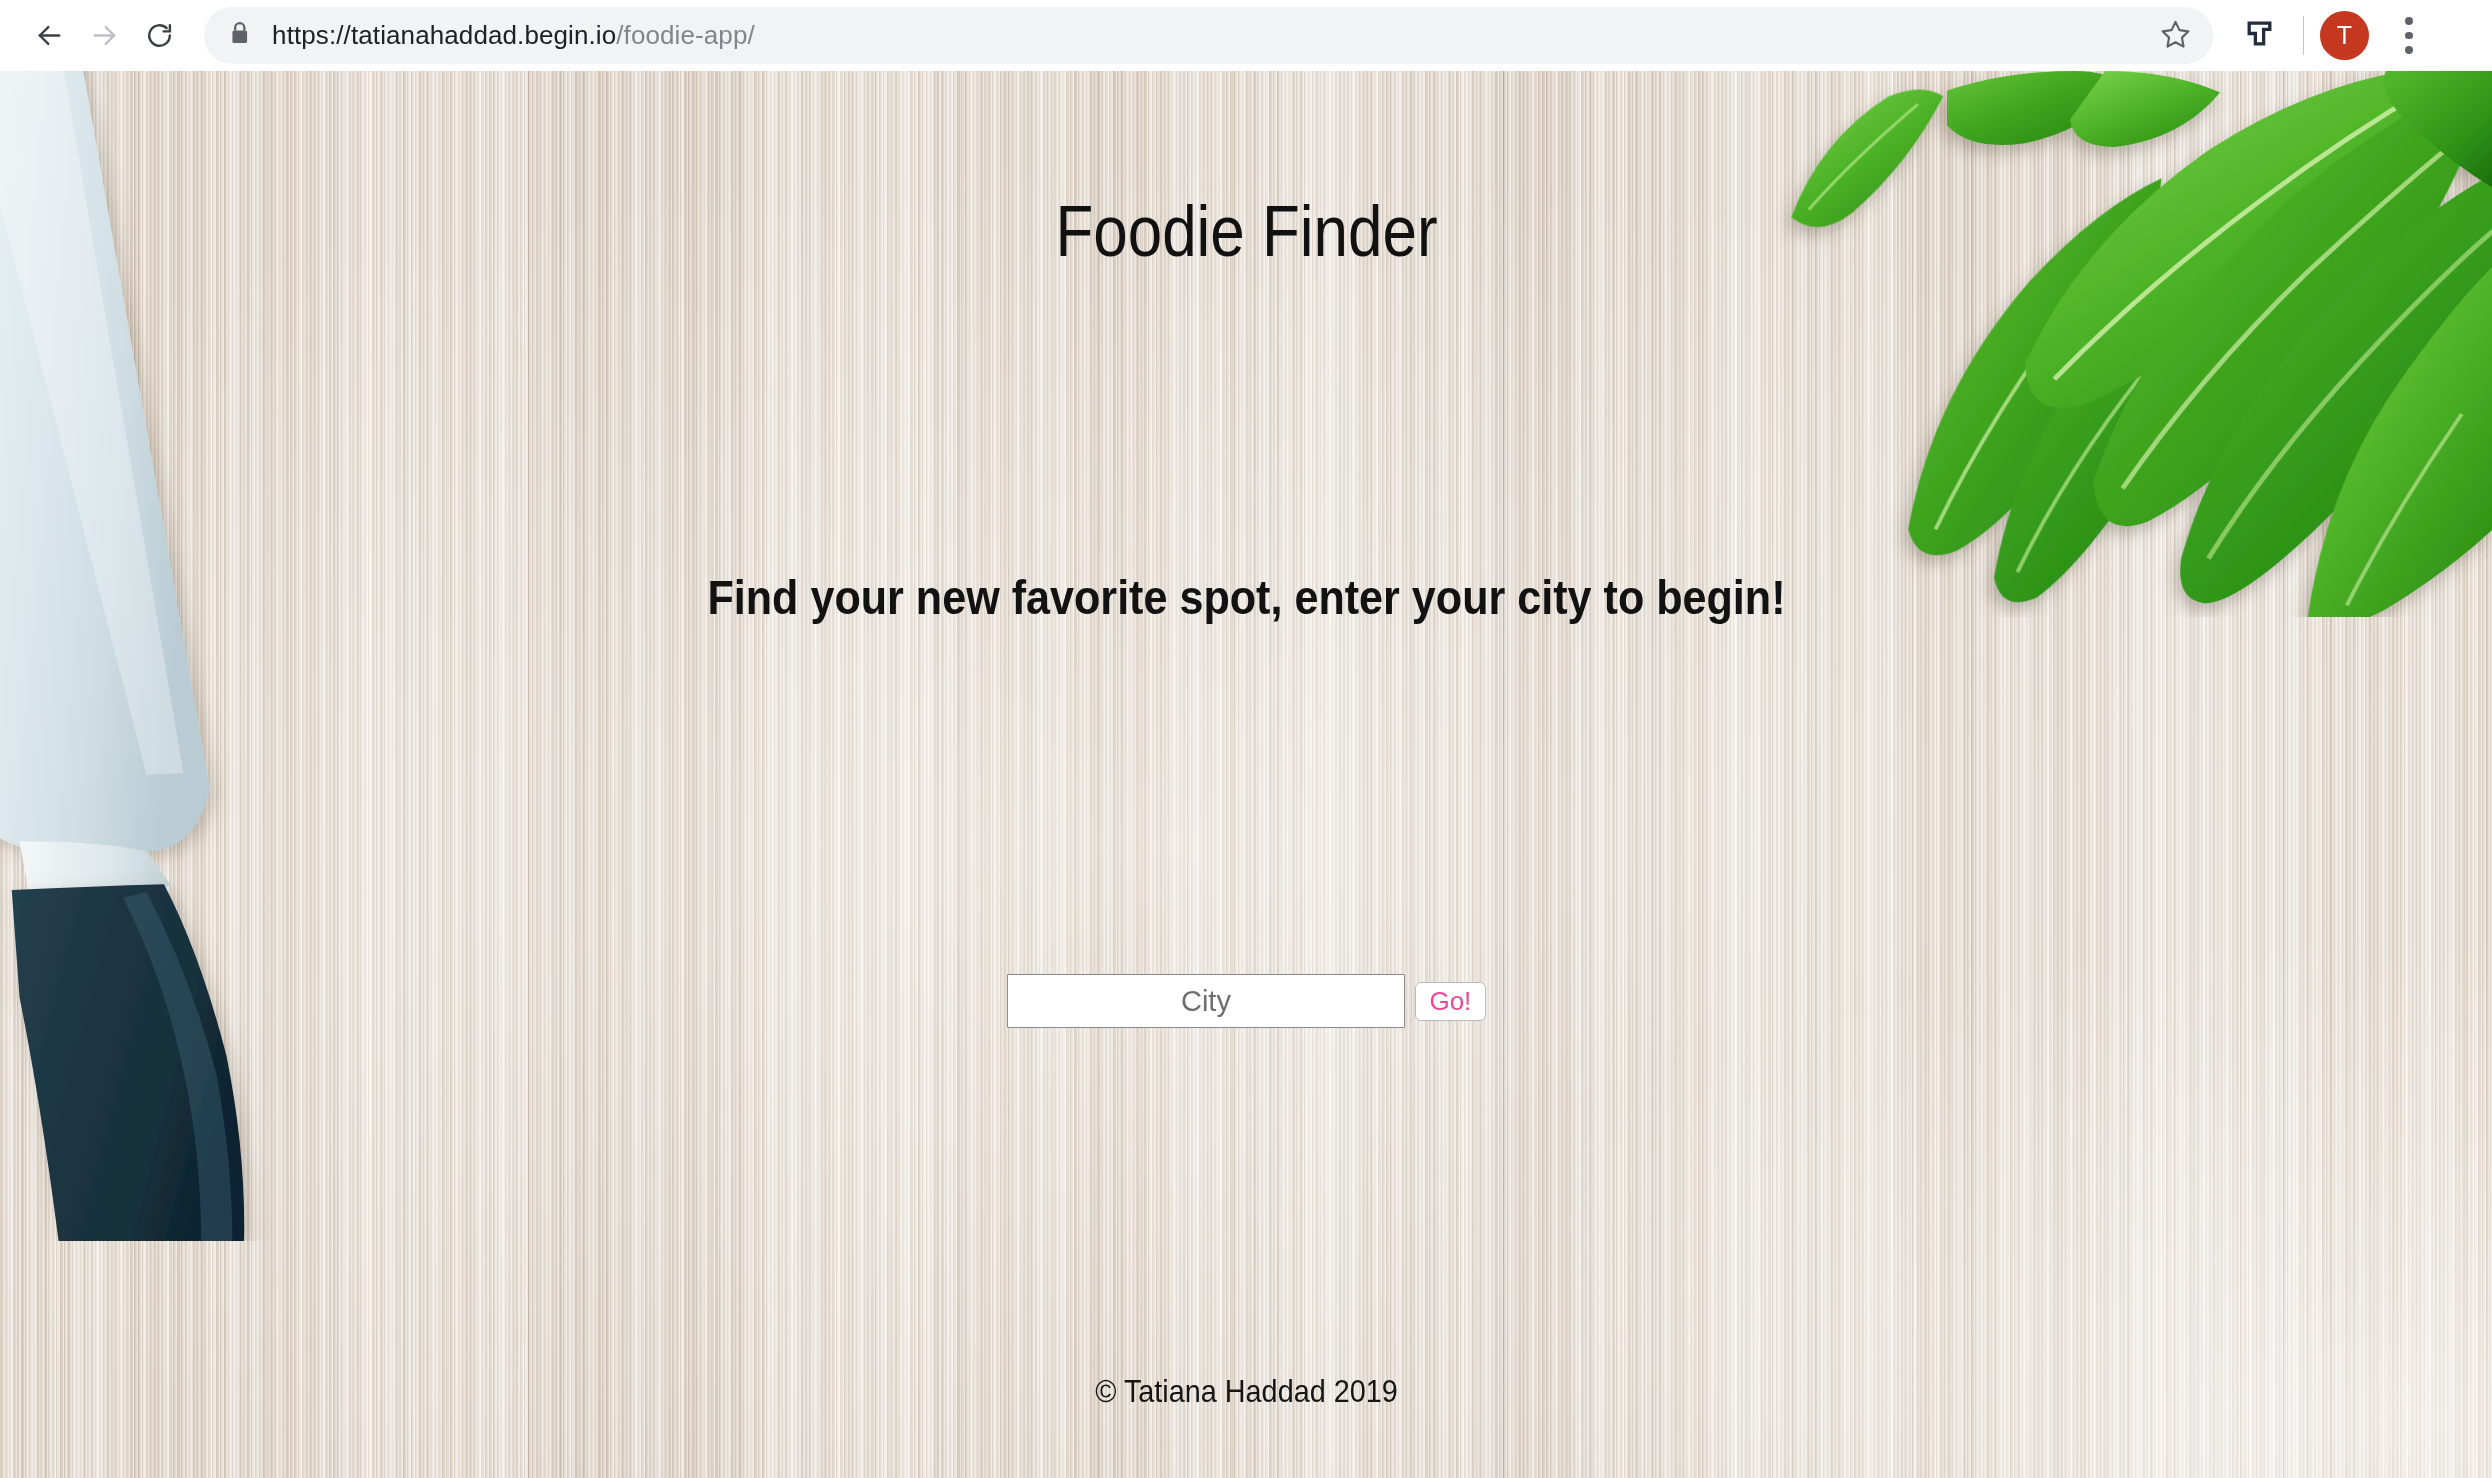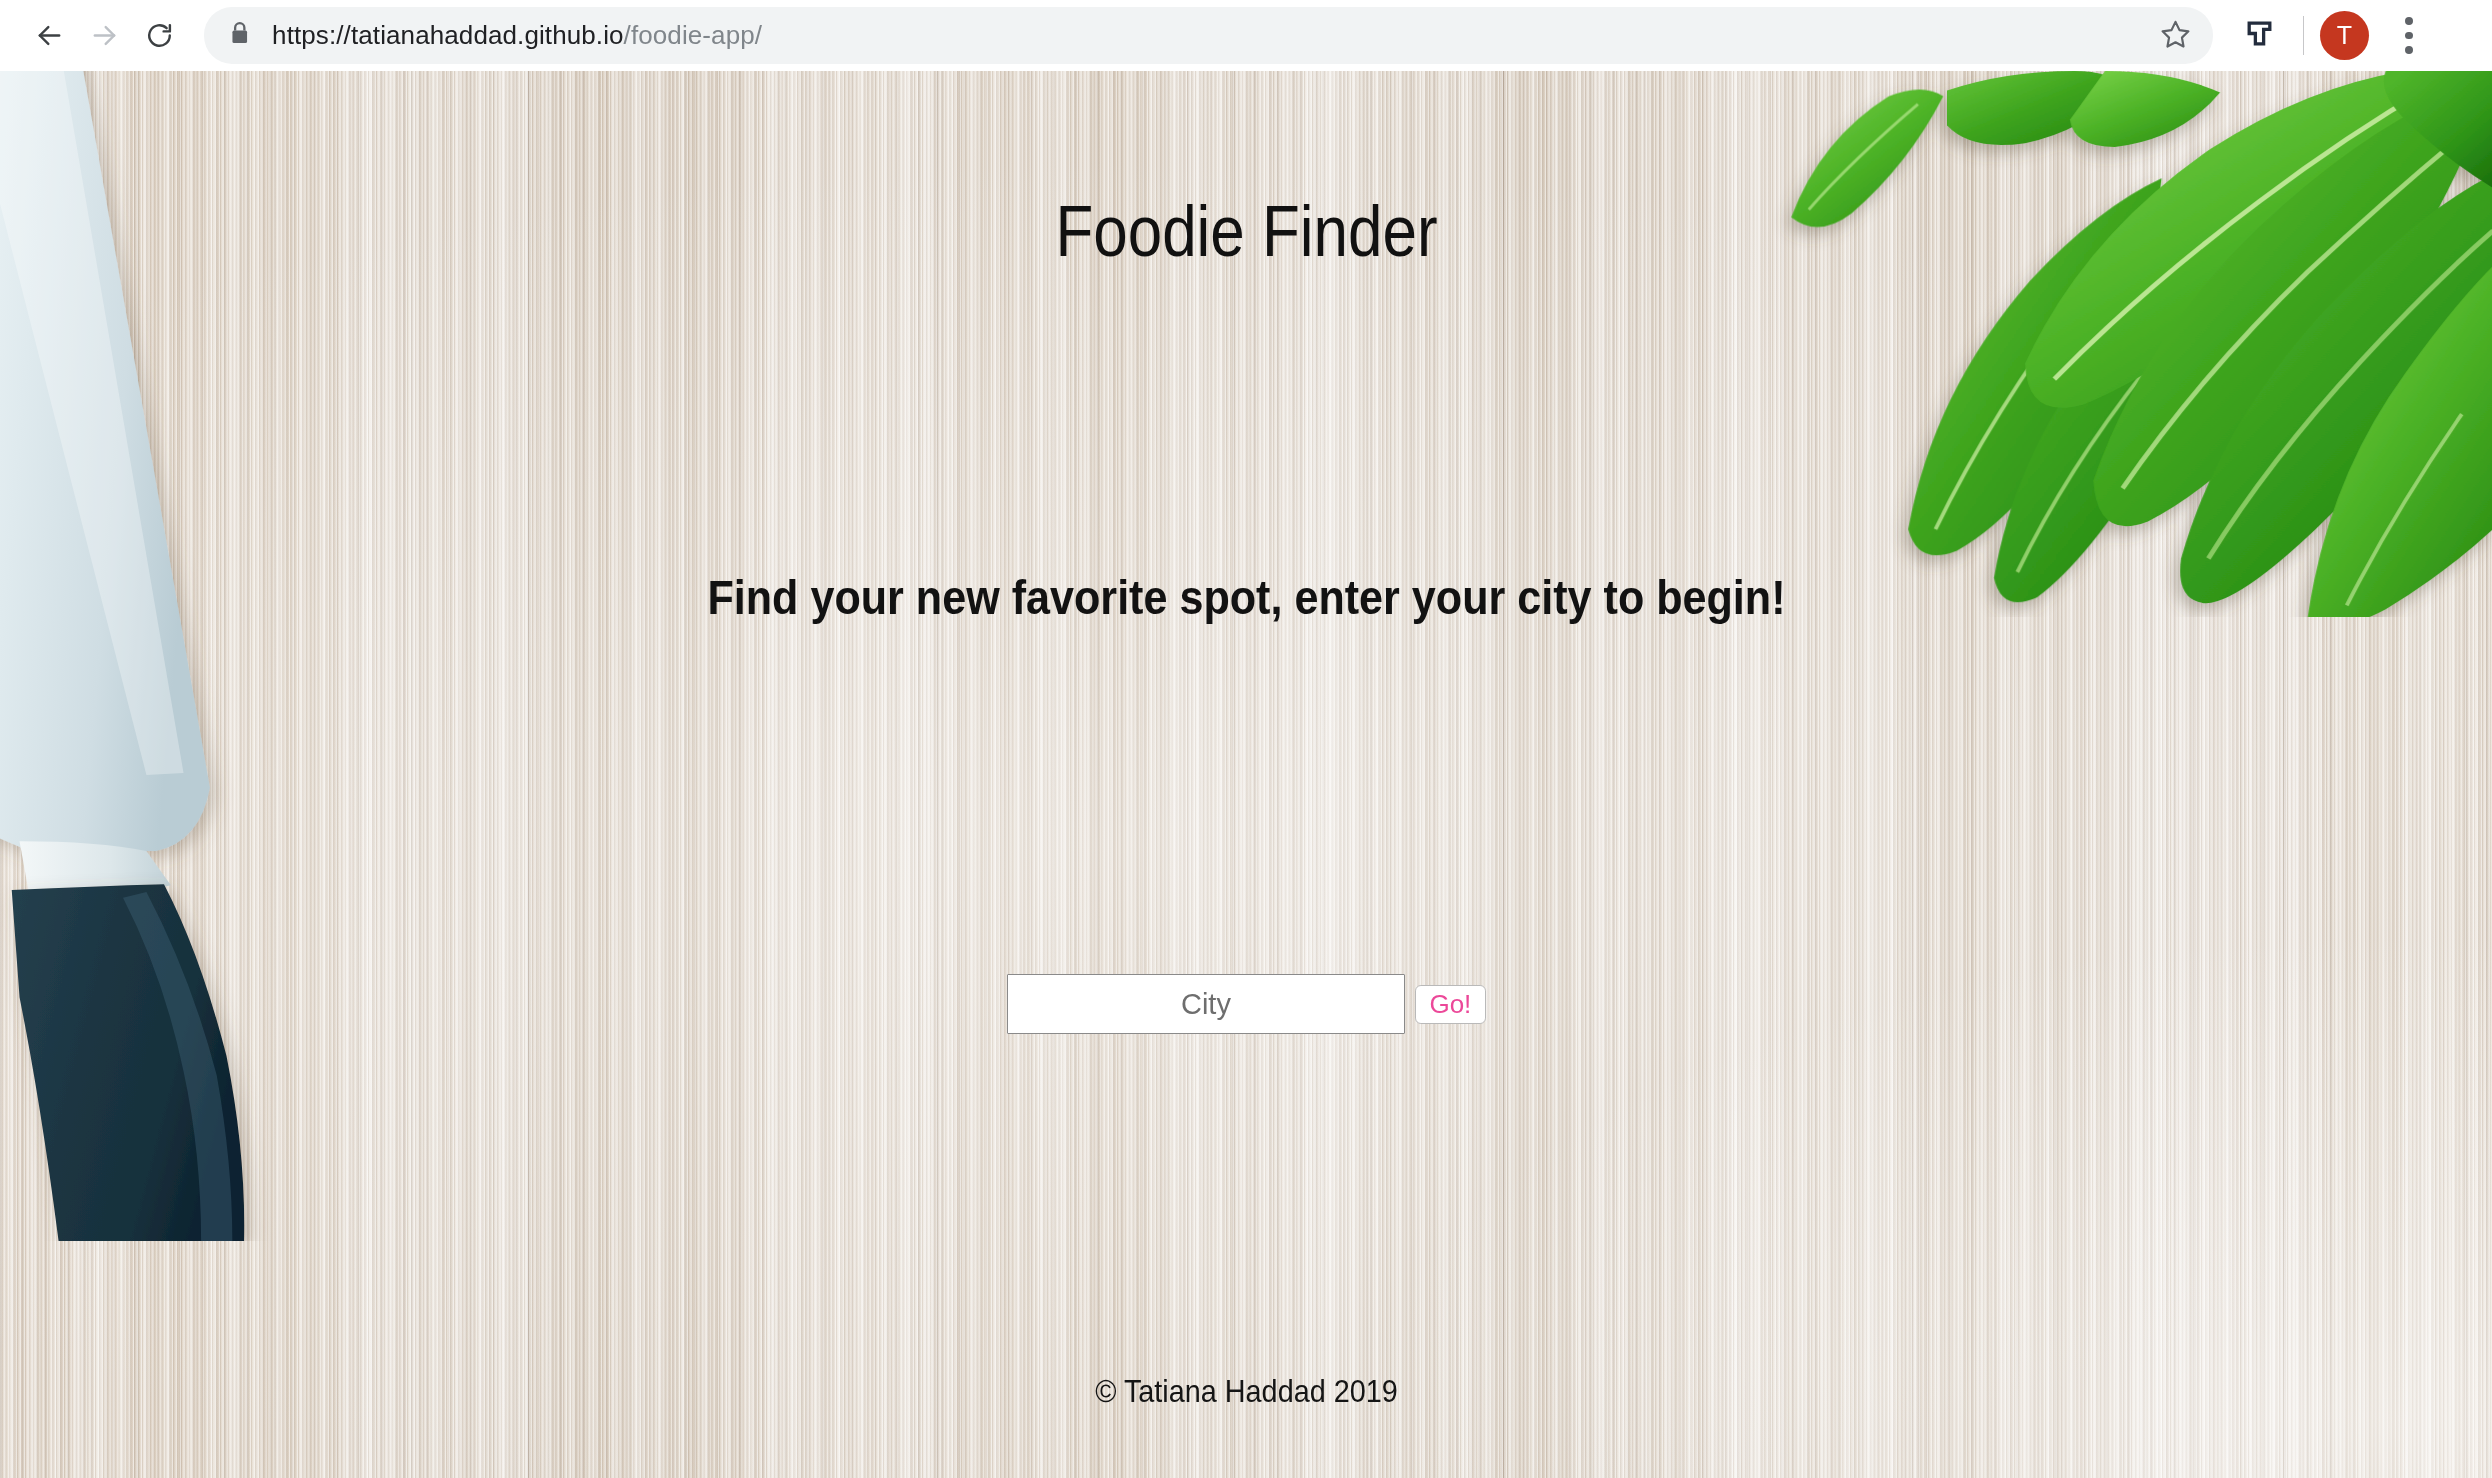--- a/index.html
+++ b/index.html
@@ -226,21 +226,21 @@
     top: 886px;
     left: 0; right: 0;
     display: flex;
     justify-content: center;
     align-items: center;
     gap: 9.8px;
   }
 
   #city-input {
     width: 398px;
-    height: 60px;
+    height: 54px;
     background: #ffffff;
     border: 1px solid #8a8a8a;
     border-radius: 1px;
     text-align: center;
     font-family: "Liberation Sans Narrow", "Liberation Sans", sans-serif;
     font-size: 29px;
     color: #222;
     outline: none;
     padding: 0 7.8px;
   }
@@ -305,21 +305,21 @@
     </span>
   </div>
 
   <div id="omnibox">
     <span id="lock-icon">
       <svg width="21.5" height="25" viewBox="0 0 22 26" fill="#5f6368">
         <path d="M5 10V7a6 6 0 0 1 12 0v3h-2.4V7a3.6 3.6 0 0 0-7.2 0v3H5z"></path>
         <rect x="3.4" y="10" width="15.2" height="13" rx="1.6"></rect>
       </svg>
     </span>
-    <span id="url-text"><span>https://tatianahaddad.github.io</span><span class="dim">/foodie-app/</span></span>
+    <span id="url-text"><span>https://tatianahaddad.begin.io</span><span class="dim">/foodie-app/</span></span>
     <span id="star-btn">
       <span>
         <svg width="31" height="31" viewBox="0 0 24 24" fill="none" stroke="#5f6368" stroke-width="1.7" stroke-linejoin="round">
           <polygon points="12,2.6 15.1,9 22,9.9 17,14.8 18.2,21.7 12,18.4 5.8,21.7 7,14.8 2,9.9 8.9,9"></polygon>
         </svg>
       </span>
     </span>
   </div>
 
   <div id="ext-btn">

